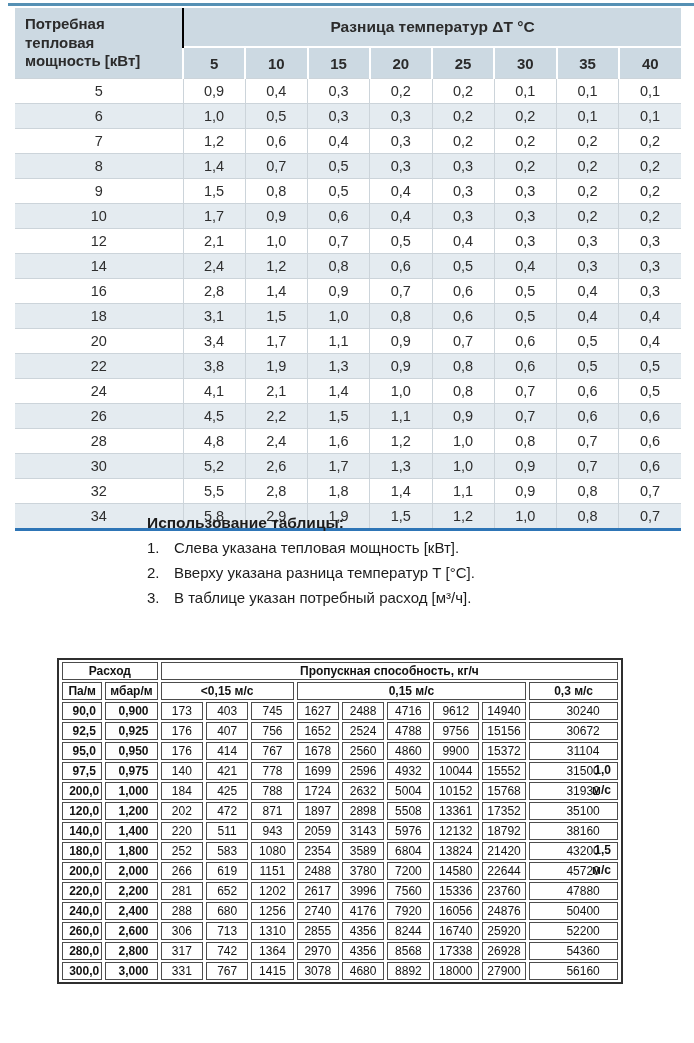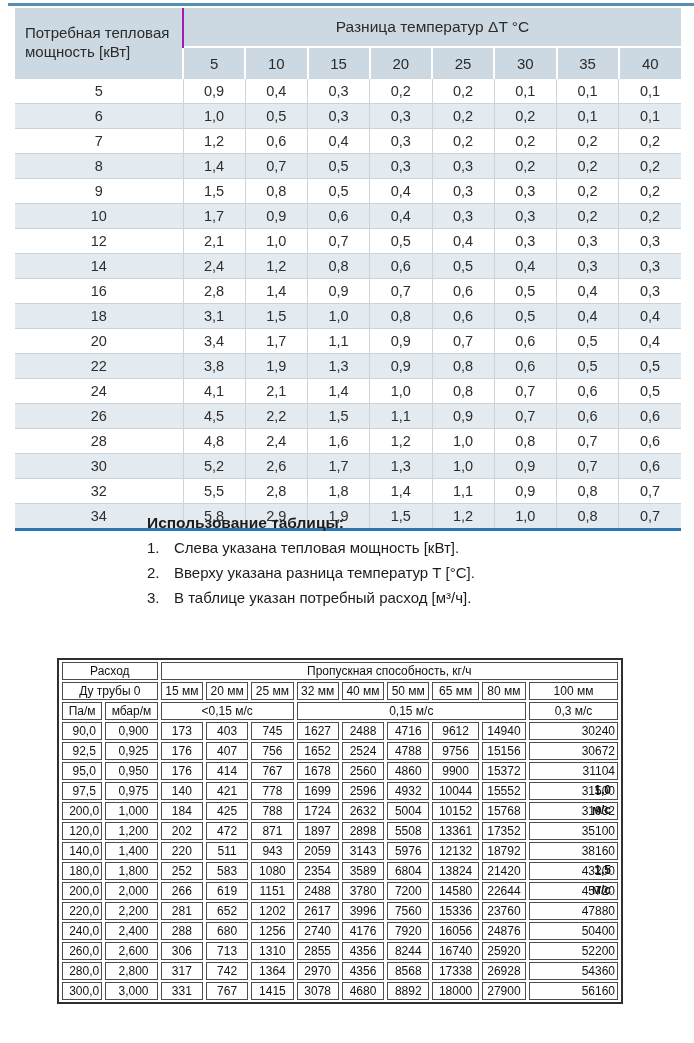--- a/index.html
+++ b/index.html
@@ -10,23 +10,23 @@
   }
 
   .top-rule { position:absolute; left:8px; top:3px; width:686px; height:3px; background:var(--top-rule); }
 
   
   table.power {
     position:absolute; left:15px; top:8px; width:666px;
     border-collapse:collapse; table-layout:fixed; color:#2e2e2e;
     border-bottom:3px solid var(--accent);
   }
-  .power thead th { background:var(--header-bg); font-weight:400; color:#2b2b2b; }
+  .power thead th { background:var(--header-bg); font-weight:700; color:#2b2b2b; }
   .power th.corner { text-align:left; vertical-align:middle; padding:4px 8px 4px 10px; font-size:15px; line-height:1.25; }
-  .power th.group  { font-size:15.5px; height:36px; border-left:2px solid #a21caf; }
+  .power th.group  { font-size:15.5px; height:36px; border-left:2px solid #000000; }
   .power tr.nums th { font-size:15px; height:28px; border-left:2px solid #fff; border-top:2px solid #fff; }
   .power tbody td { text-align:center; font-size:14.5px; height:22px; border-top:1px solid #ccd4da; }
   .power tbody td + td { border-left:1px solid #ccd4da; }
   .power tbody tr.alt { background:var(--row-alt); }
 
   
   .notes { position:absolute; left:147px; top:514px; color:#1c1c1c; }
   .notes h3 { margin:0 0 3px 0; font-size:15.5px; font-weight:700; }
   .notes .item { display:flex; font-size:15px; line-height:25px; }
   .notes .num { width:27px; flex:0 0 27px; }
@@ -34,23 +34,23 @@
   
   table.flow {
     position:absolute; left:57px; top:658px; width:566px;
     border-collapse:separate; border-spacing:3px 2px;
     border:2px solid #2f2f2f; table-layout:fixed; color:#111;
   }
   .flow th, .flow td {
     border:1px solid #4c4c4c; background:#fff; text-align:center;
     font-size:12px; padding:0 2px; height:16px; white-space:nowrap; overflow:hidden;
   }
-  .flow th { font-weight:400; }
-  .flow td.b { font-weight:400;padding-left:6px; }
-  .flow td.wide { position:relative; text-align:right; padding-left:21px; }
+  .flow th { font-weight:700; }
+  .flow td.b { font-weight:700;padding-left:6px; }
+  .flow td.wide { position:relative; text-align:center; padding-left:21px; }
   .flow .note { position:absolute; right:6px; top:0; font-weight:700; }
 </style>
 </head>
 <body style="--top-rule: #5590b4; --accent: #2e75b6; --header-bg: #ccd9e2; --row-alt: #e4ebf0;">
 
 <div class="top-rule"></div>
 
 <table class="power">
   <colgroup>
     <col style="width:168px">
@@ -310,32 +310,20 @@
     <col style="width:46px">
       <col style="width:44px">
       <col style="width:88px">
   </colgroup>
   <thead>
     <tr>
       <th colspan="2">Расход</th>
       <th colspan="9">Пропускная способность, кг/ч</th>
     </tr>
     <tr>
-      <th colspan="2">Ду трубы 0</th>
-      <th>15 мм</th>
-      <th>20 мм</th>
-      <th>25 мм</th>
-      <th>32 мм</th>
-      <th>40 мм</th>
-      <th>50 мм</th>
-      <th>65 мм</th>
-      <th>80 мм</th>
-      <th>100 мм</th>
-    </tr>
-    <tr>
       <th>Па/м</th>
       <th>мбар/м</th>
       <th colspan="3">&lt;0,15 м/с</th>
       <th colspan="5">0,15 м/с</th>
       <th>0,3 м/с</th>
     </tr>
   </thead>
   <tbody>
       <tr>
         <td class="b">90,0</td>

